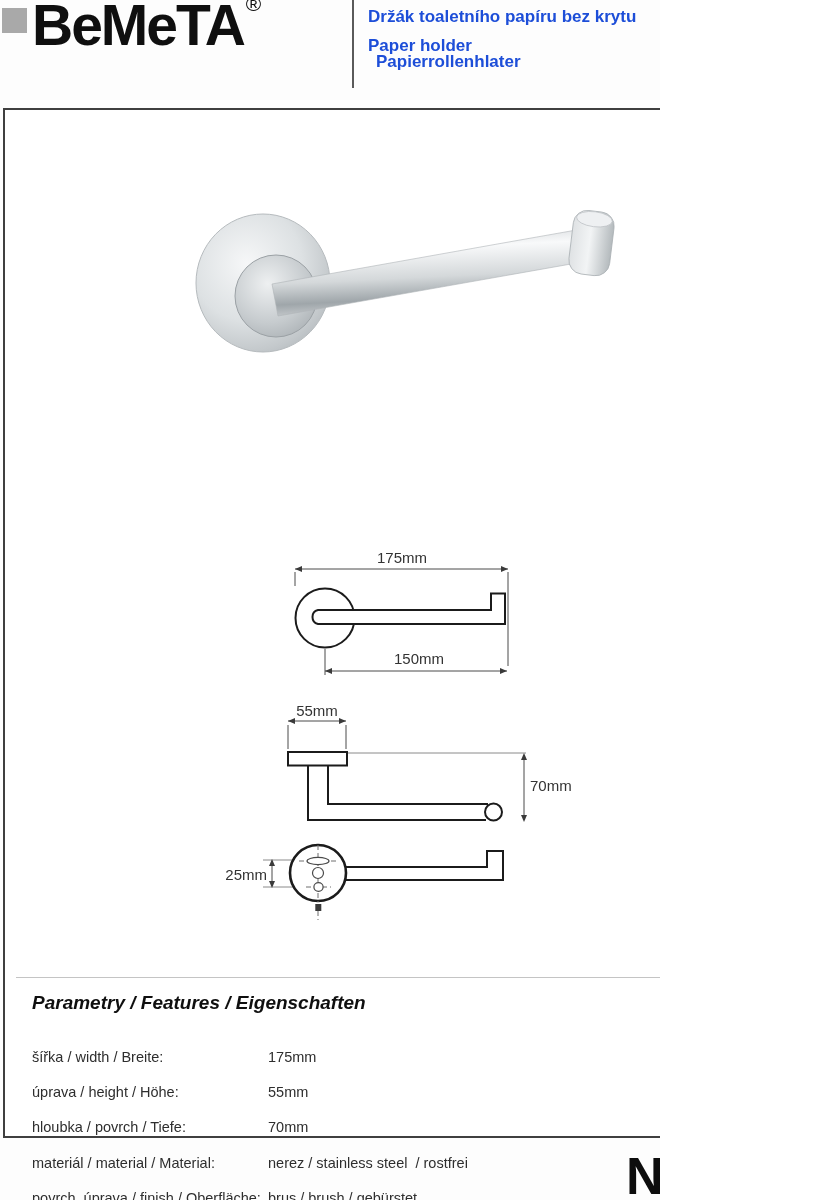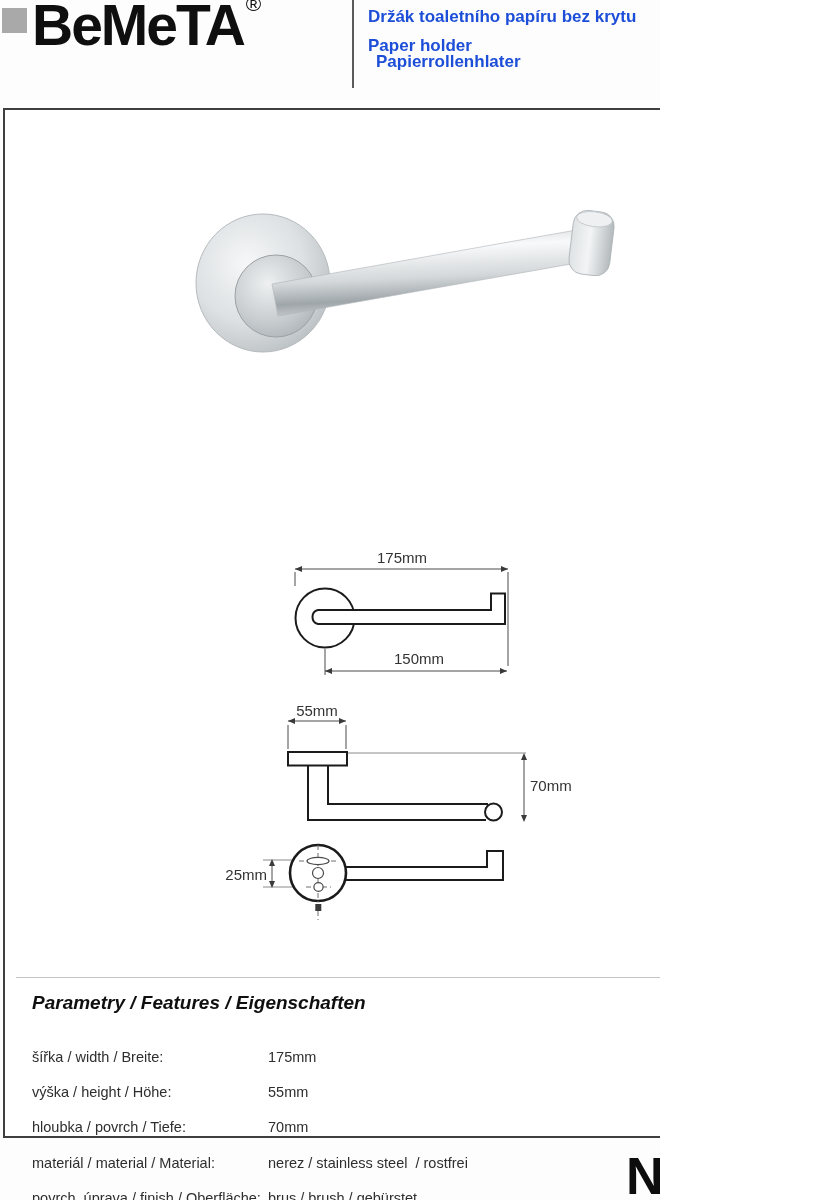--- a/index.html
+++ b/index.html
@@ -210,21 +210,21 @@
 
   <div class="section-divider"></div>
   <div class="params-heading">Parametry / Features / Eigenschaften</div>
 
   <div class="params-table">
     <div class="param-row">
       <span class="param-label">šířka / width / Breite:</span>
       <span class="param-value">175mm</span>
     </div>
     <div class="param-row">
-      <span class="param-label">výška / height / Höhe:</span>
+      <span class="param-label">úprava / height / Höhe:</span>
       <span class="param-value">55mm</span>
     </div>
     <div class="param-row">
       <span class="param-label">hloubka / povrch / Tiefe:</span>
       <span class="param-value">70mm</span>
     </div>
     <div class="param-row">
       <span class="param-label">materiál / material / Material:</span>
       <span class="param-value">nerez / stainless steel  / rostfrei</span>
     </div>

